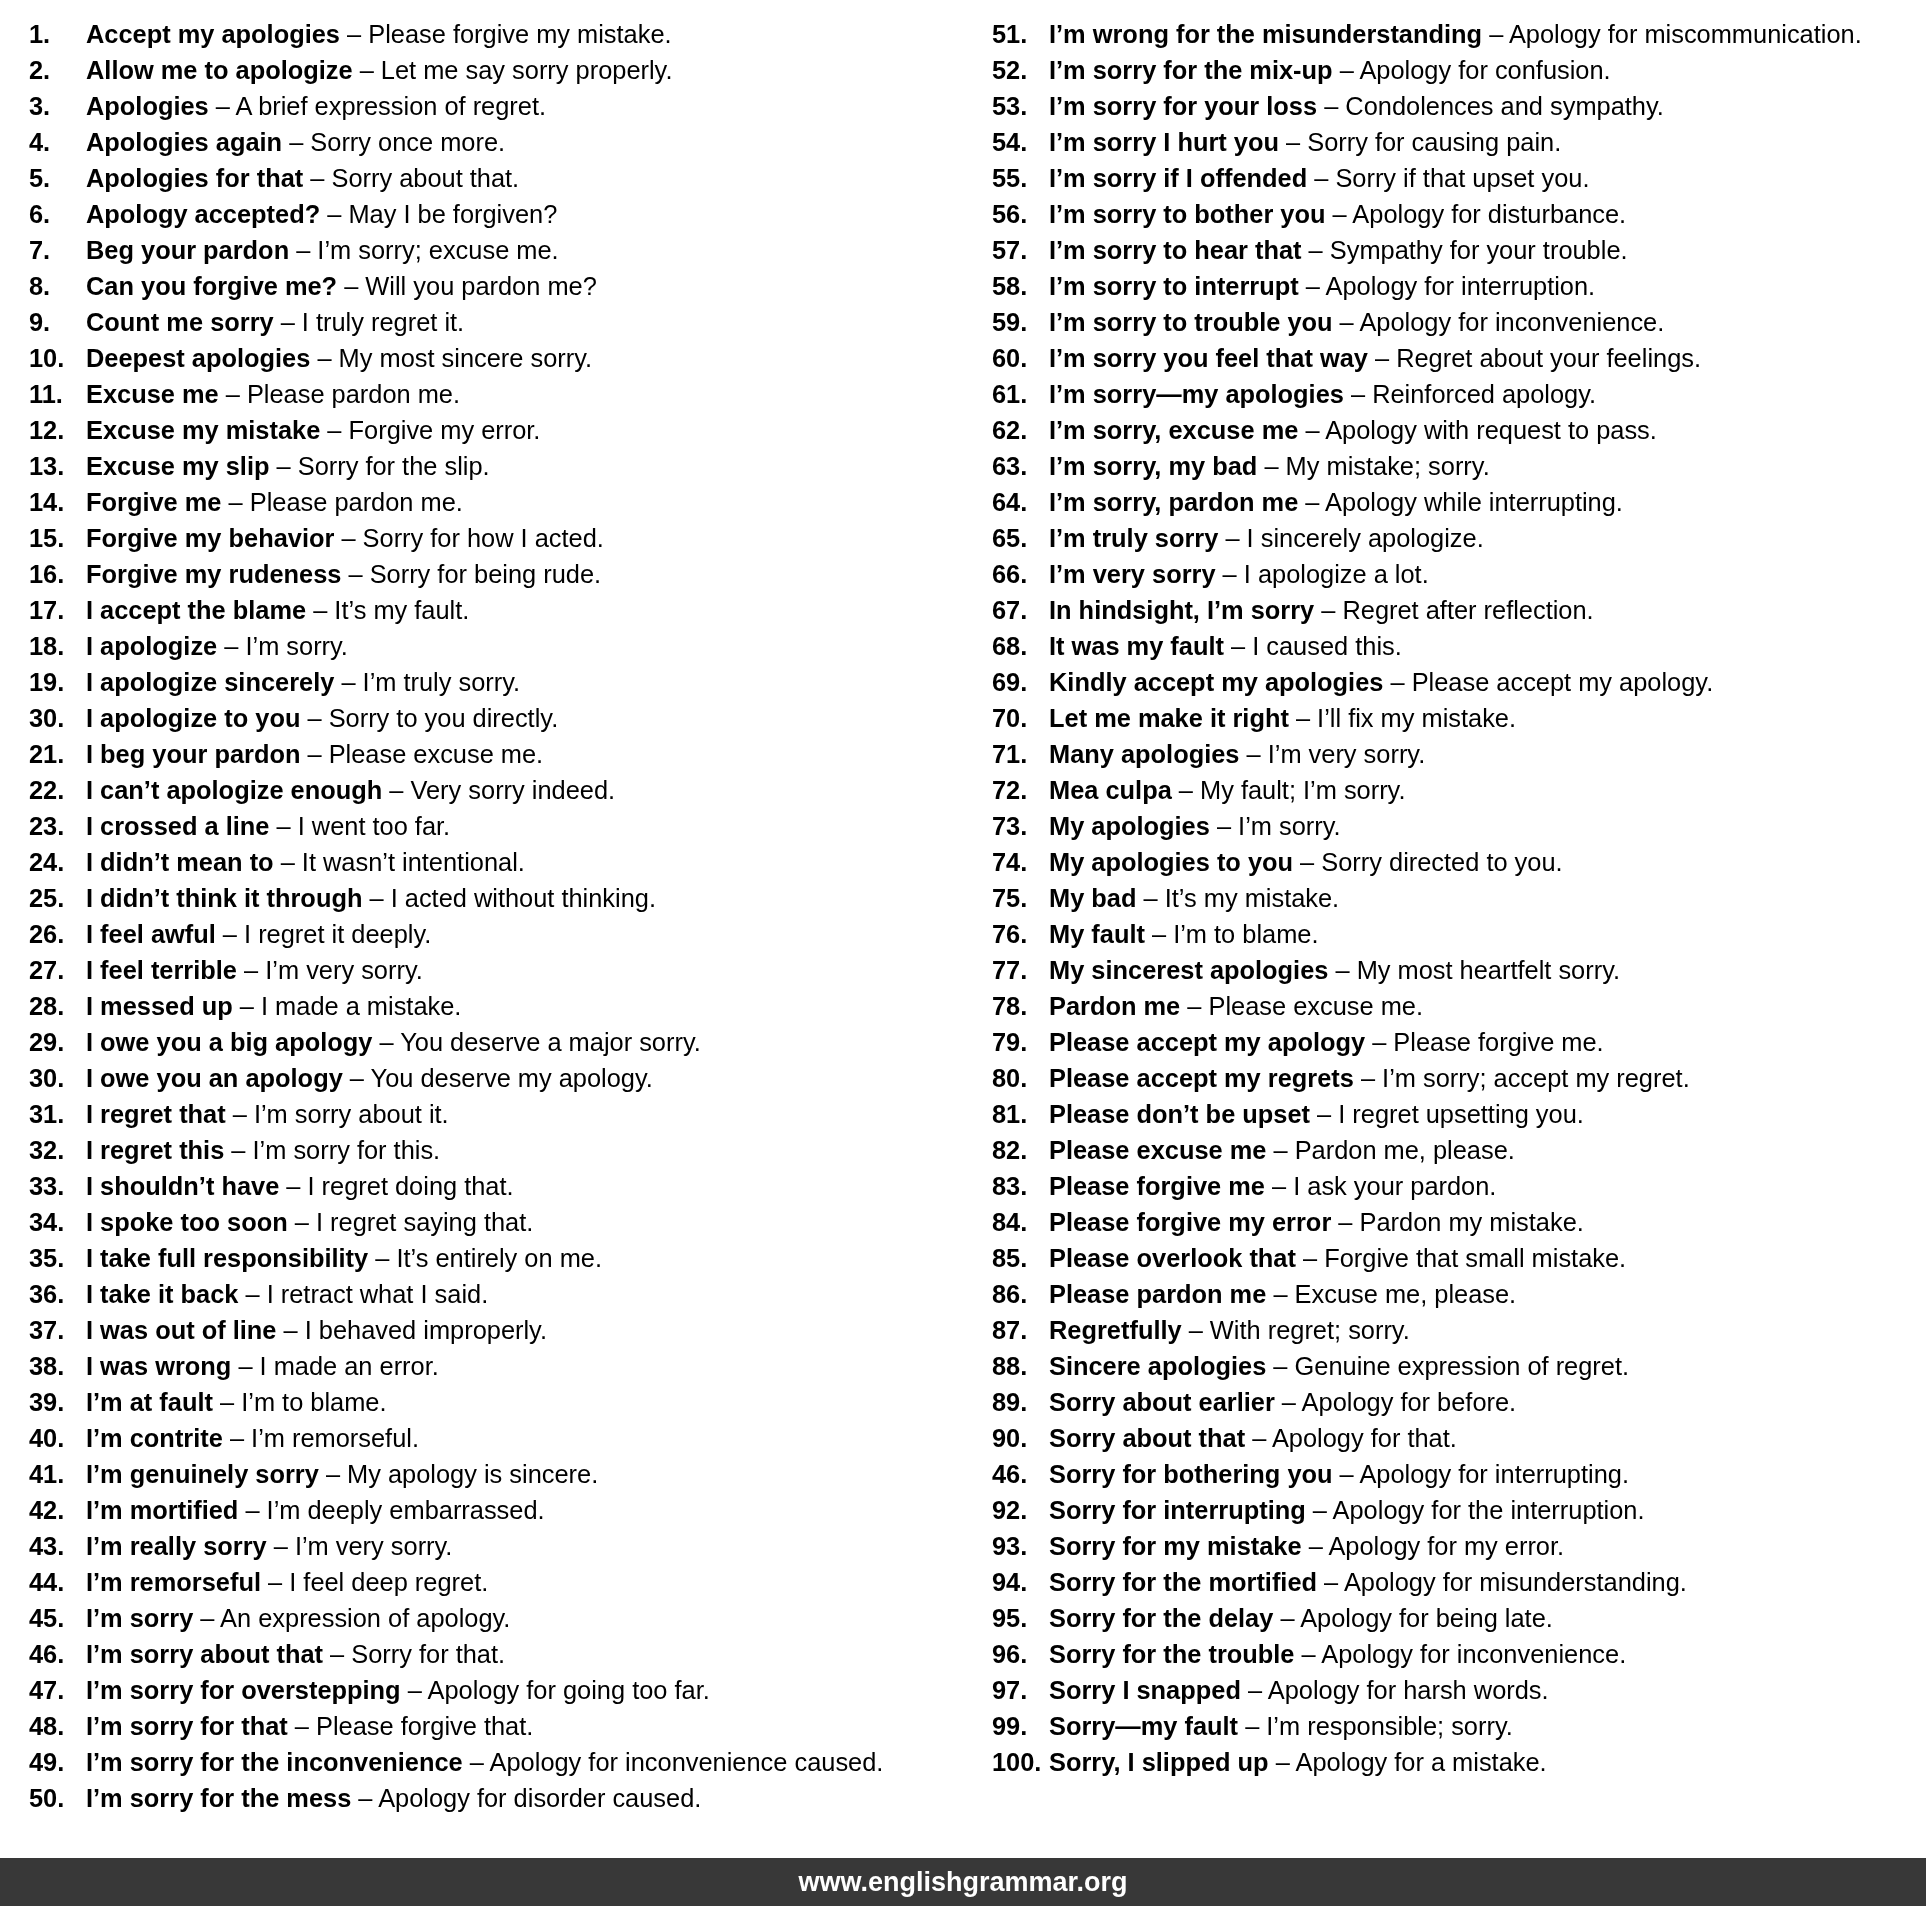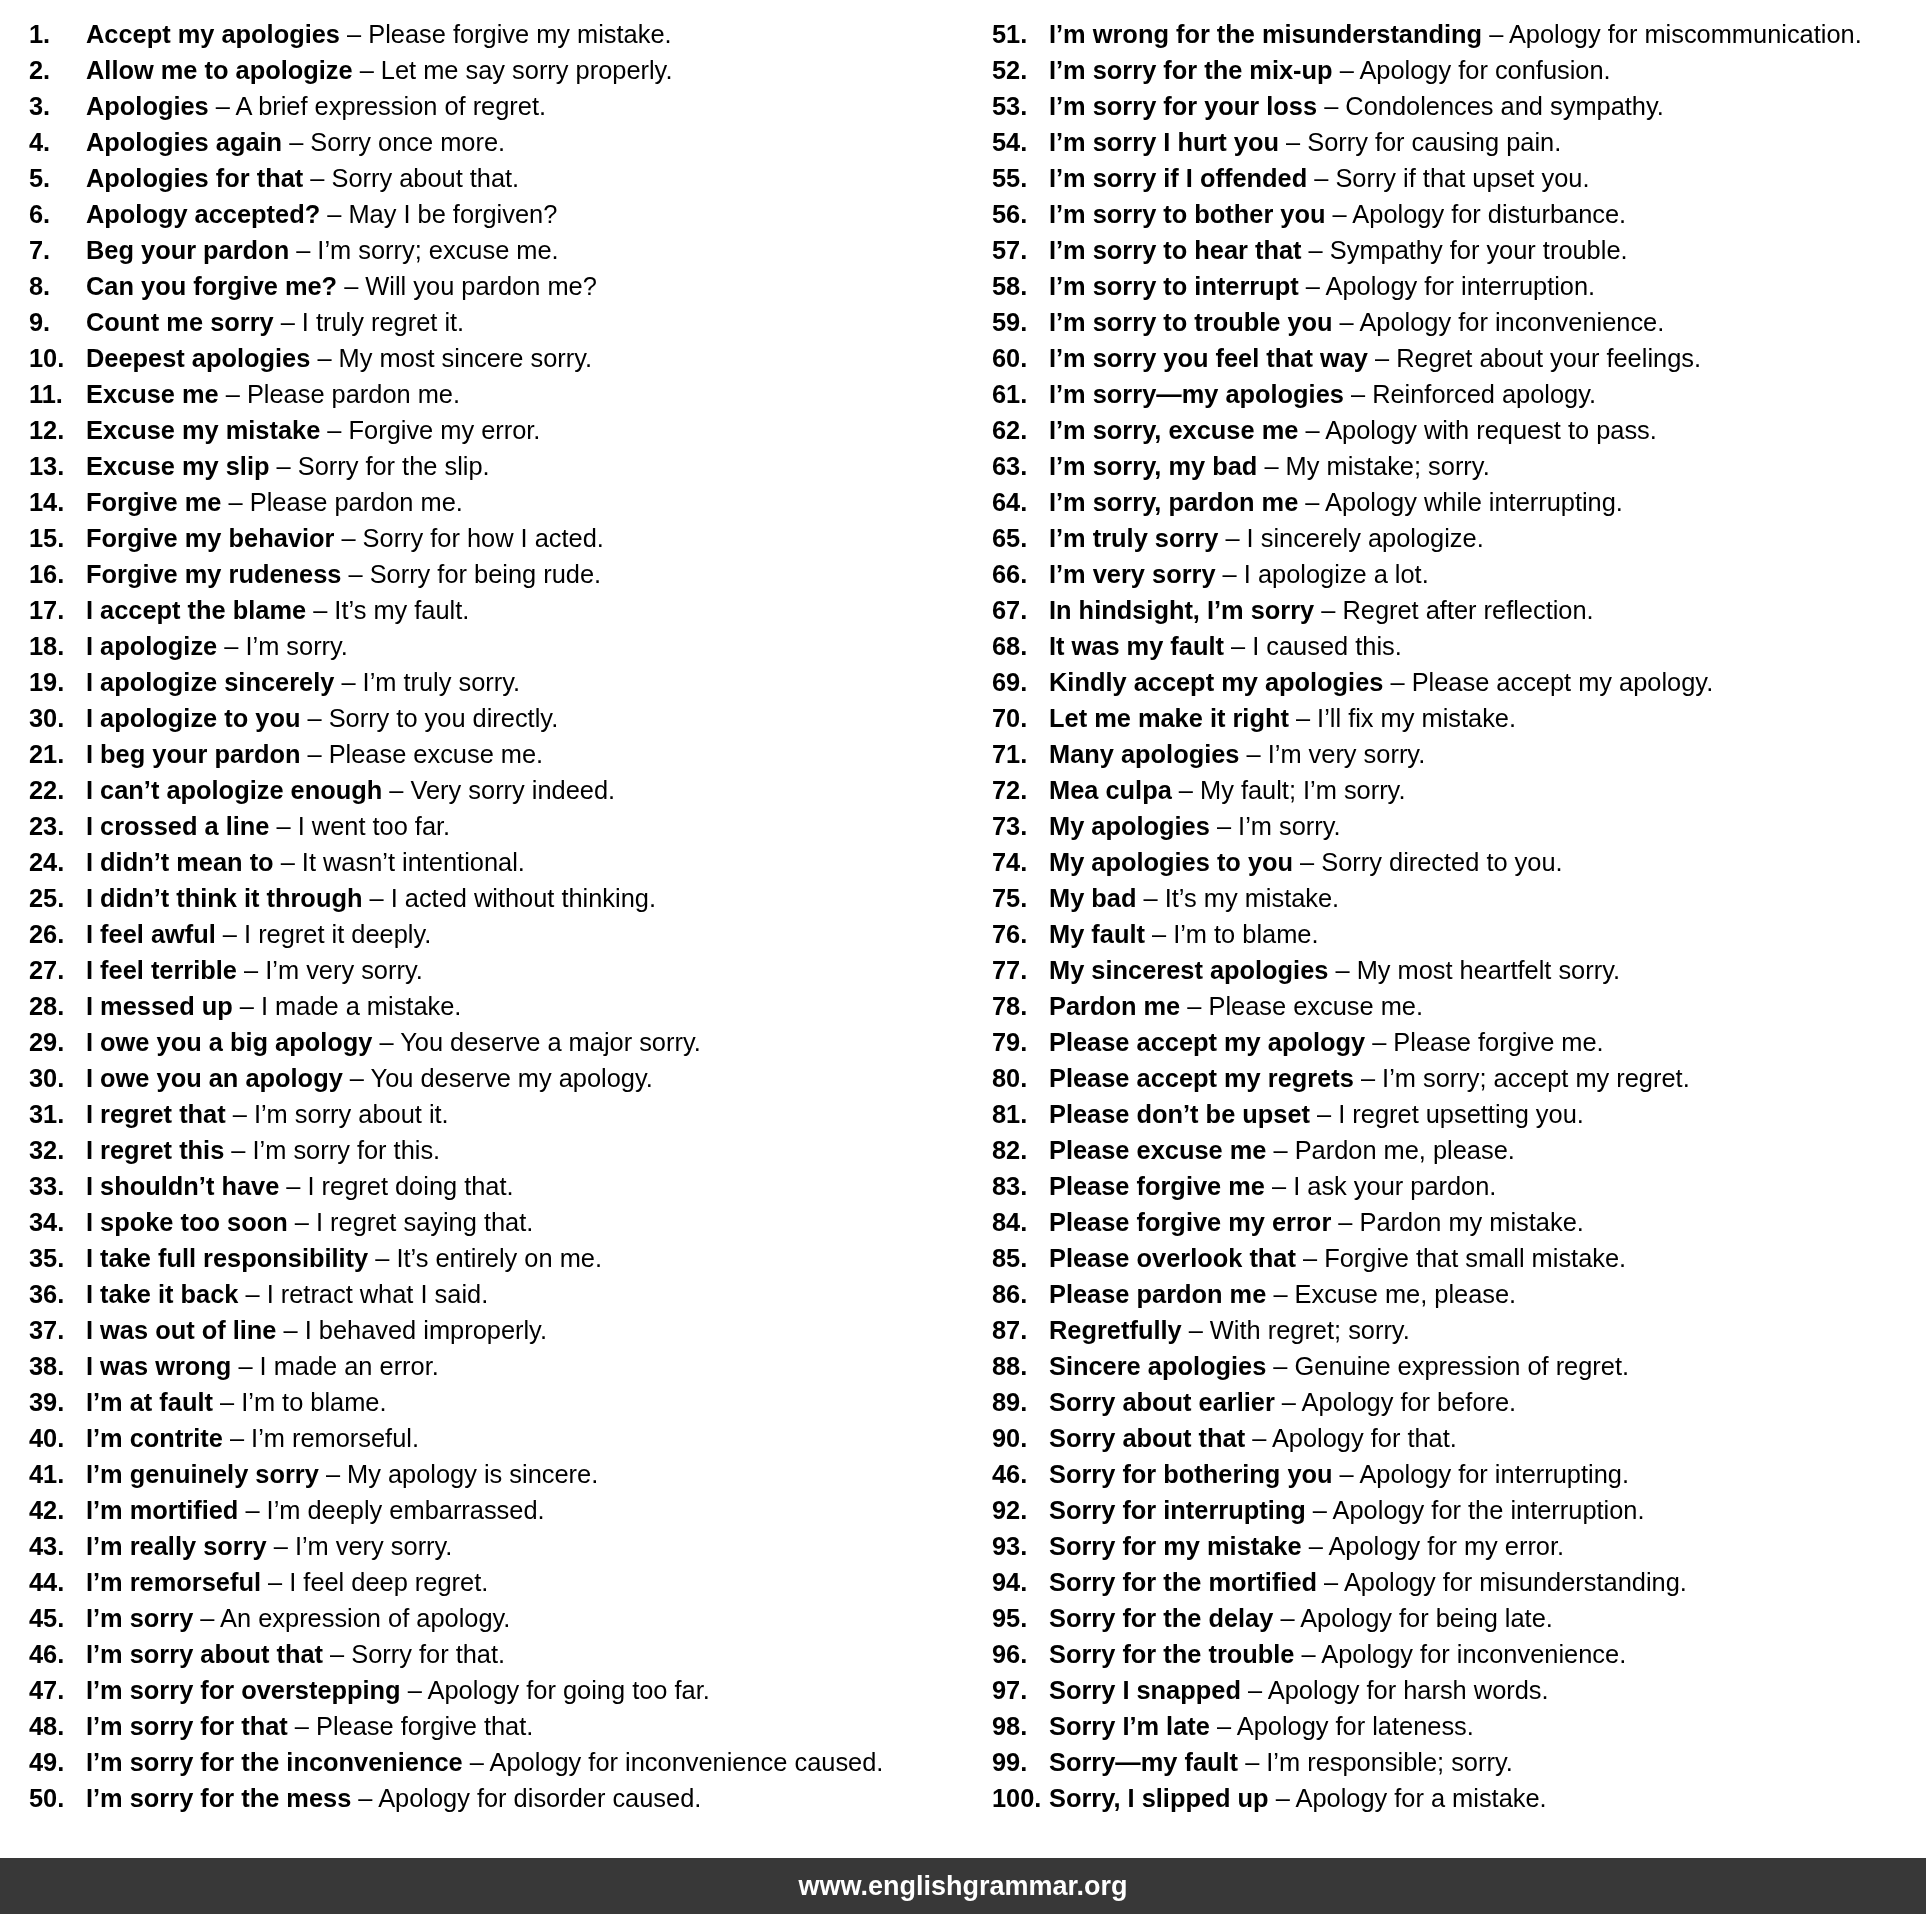--- a/index.html
+++ b/index.html
@@ -43,21 +43,21 @@
     font-weight: bold;
   }
   .desc {
     font-weight: normal;
   }
   .footer {
     position: absolute;
     left: 0;
     top: 1858px;
     width: 1926px;
-    height: 56px;
+    height: 48px;
     background: #383838;
     display: flex;
     align-items: center;
     justify-content: center;
   }
   .footer-text {
     color: #ffffff;
     font-weight: bold;
     font-size: 27px;
   }
@@ -547,25 +547,20 @@
         </div>
         <div class="row">
           <span class="num">96.</span>
           <span class="phrase">Sorry for the trouble</span>
           <span class="desc">&nbsp;– Apology for inconvenience.</span>
         </div>
         <div class="row">
           <span class="num">97.</span>
           <span class="phrase">Sorry I snapped</span>
           <span class="desc">&nbsp;– Apology for harsh words.</span>
-        </div>
-        <div class="row">
-          <span class="num">98.</span>
-          <span class="phrase">Sorry I’m late</span>
-          <span class="desc">&nbsp;– Apology for lateness.</span>
         </div>
         <div class="row">
           <span class="num">99.</span>
           <span class="phrase">Sorry—my fault</span>
           <span class="desc">&nbsp;– I’m responsible; sorry.</span>
         </div>
         <div class="row">
           <span class="num">100.</span>
           <span class="phrase">Sorry, I slipped up</span>
           <span class="desc">&nbsp;– Apology for a mistake.</span>

